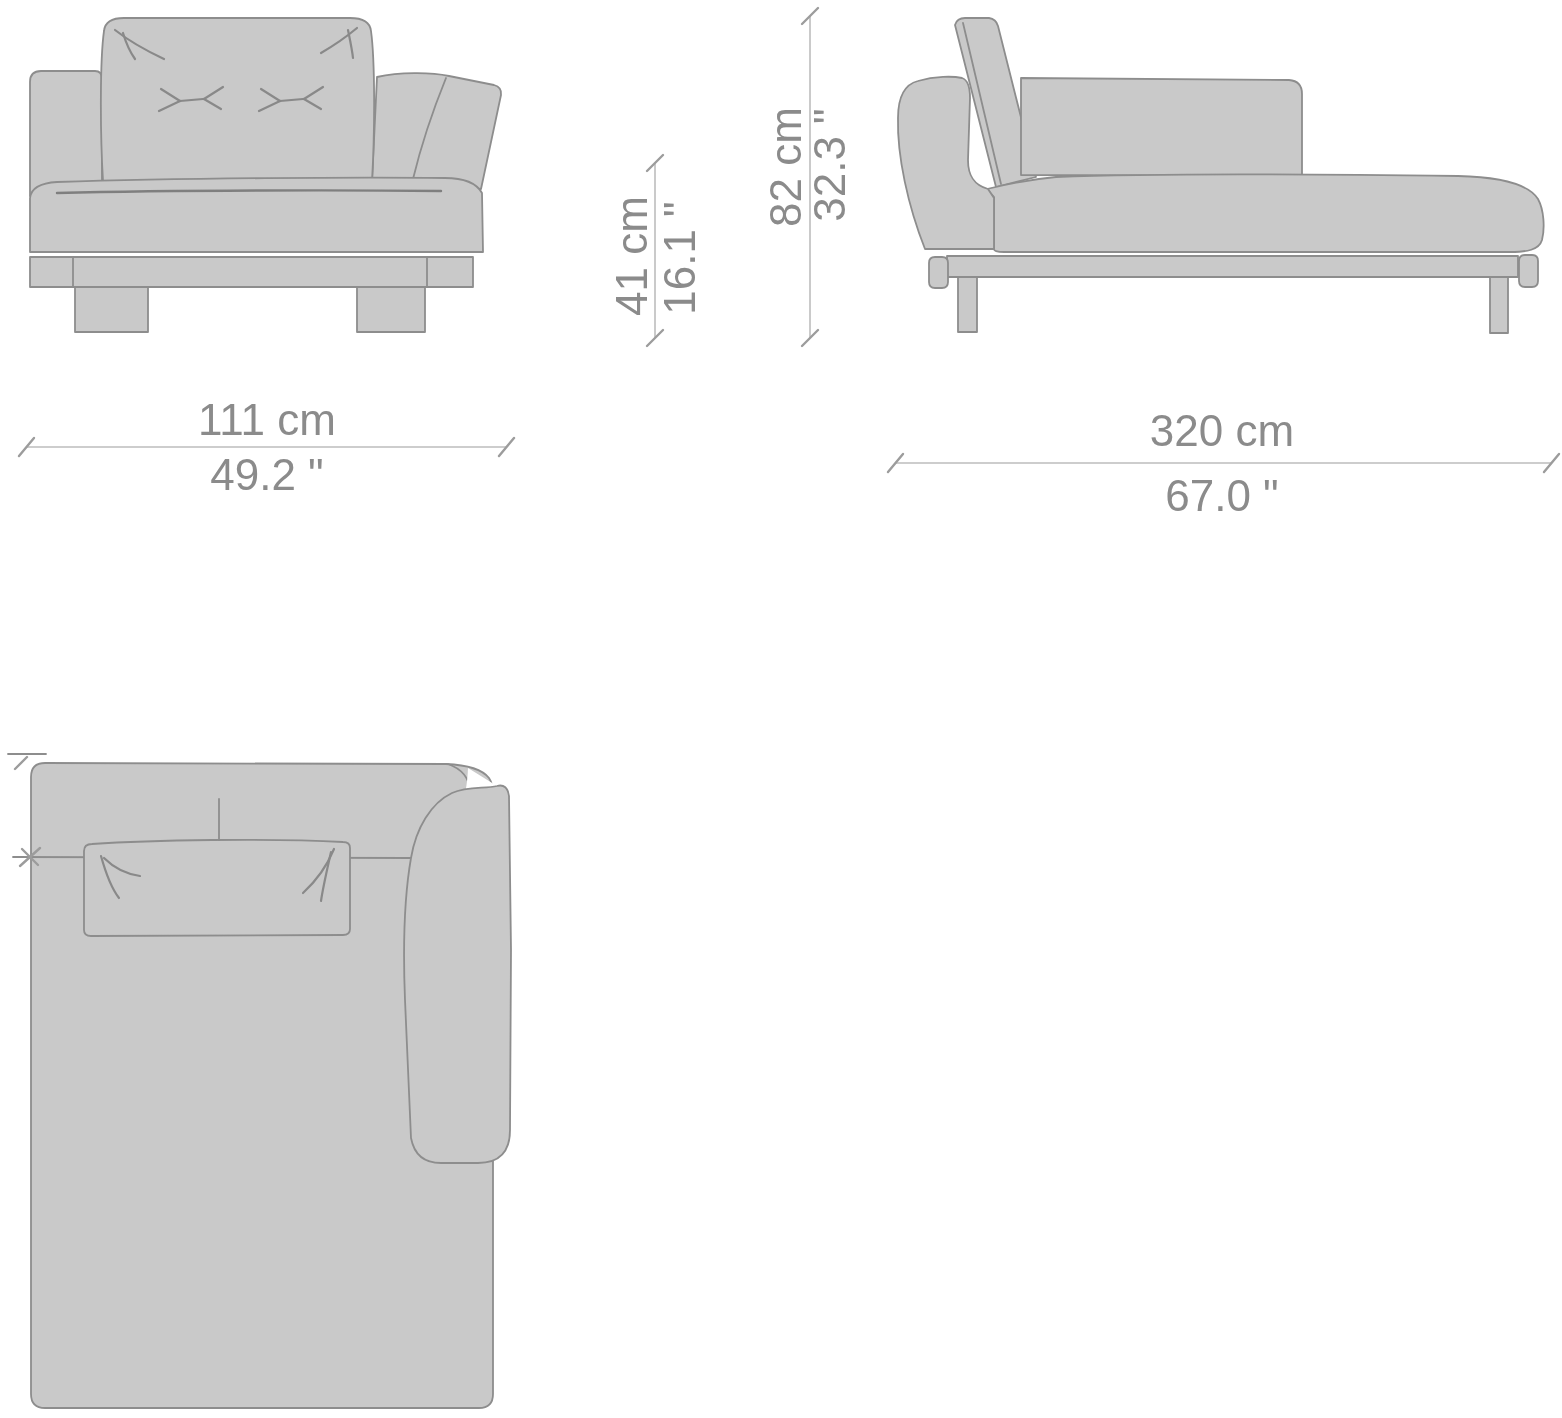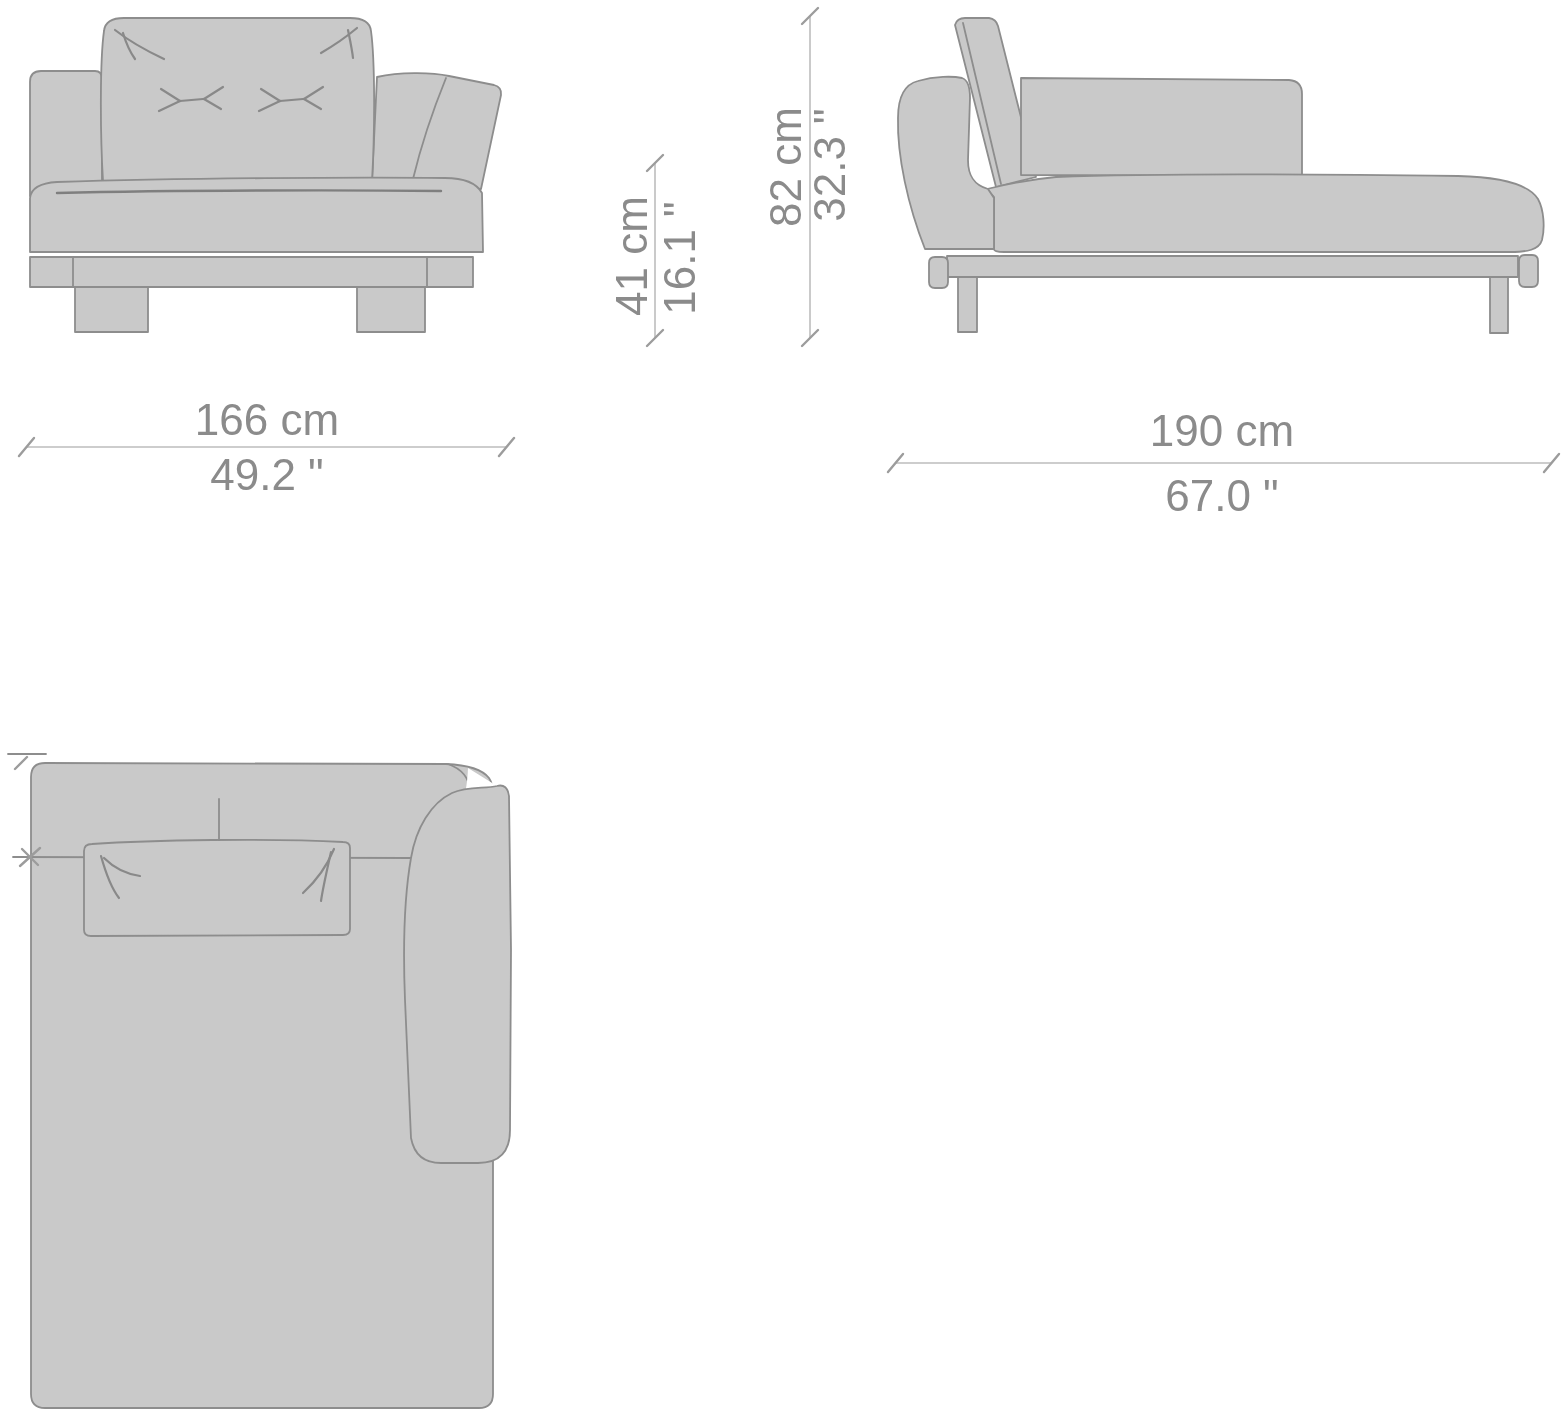--- a/index.html
+++ b/index.html
@@ -177,24 +177,24 @@
       <path class="dimtick" d="M647,171 L663,155"></path>
       <path class="dimtick" d="M647,346 L663,330"></path>
     </g>
     <g>
       <path class="dimline" d="M810,16 L810,338"></path>
       <path class="dimtick" d="M802,24 L818,8"></path>
       <path class="dimtick" d="M802,346 L818,330"></path>
     </g>
   </svg>
 
-  <div class="dim-label" style="left:267px; top:420px;">166 cm</div>
+  <div class="dim-label" style="left:267px; top:420px;">111 cm</div>
   <div class="dim-label" style="left:267px; top:475px;">49.2 "</div>
 
-  <div class="dim-label" style="left:1222px; top:431px;">190 cm</div>
+  <div class="dim-label" style="left:1222px; top:431px;">320 cm</div>
   <div class="dim-label" style="left:1222px; top:496px;">67.0 "</div>
 
   <div class="dim-label rot" style="left:632px; top:256px;">41 cm</div>
   <div class="dim-label rot" style="left:680px; top:258px;">16.1 "</div>
 
   <div class="dim-label rot" style="left:786px; top:167px;">82 cm</div>
   <div class="dim-label rot" style="left:830px; top:165px;">32.3 "</div>
 
 </div>
 

